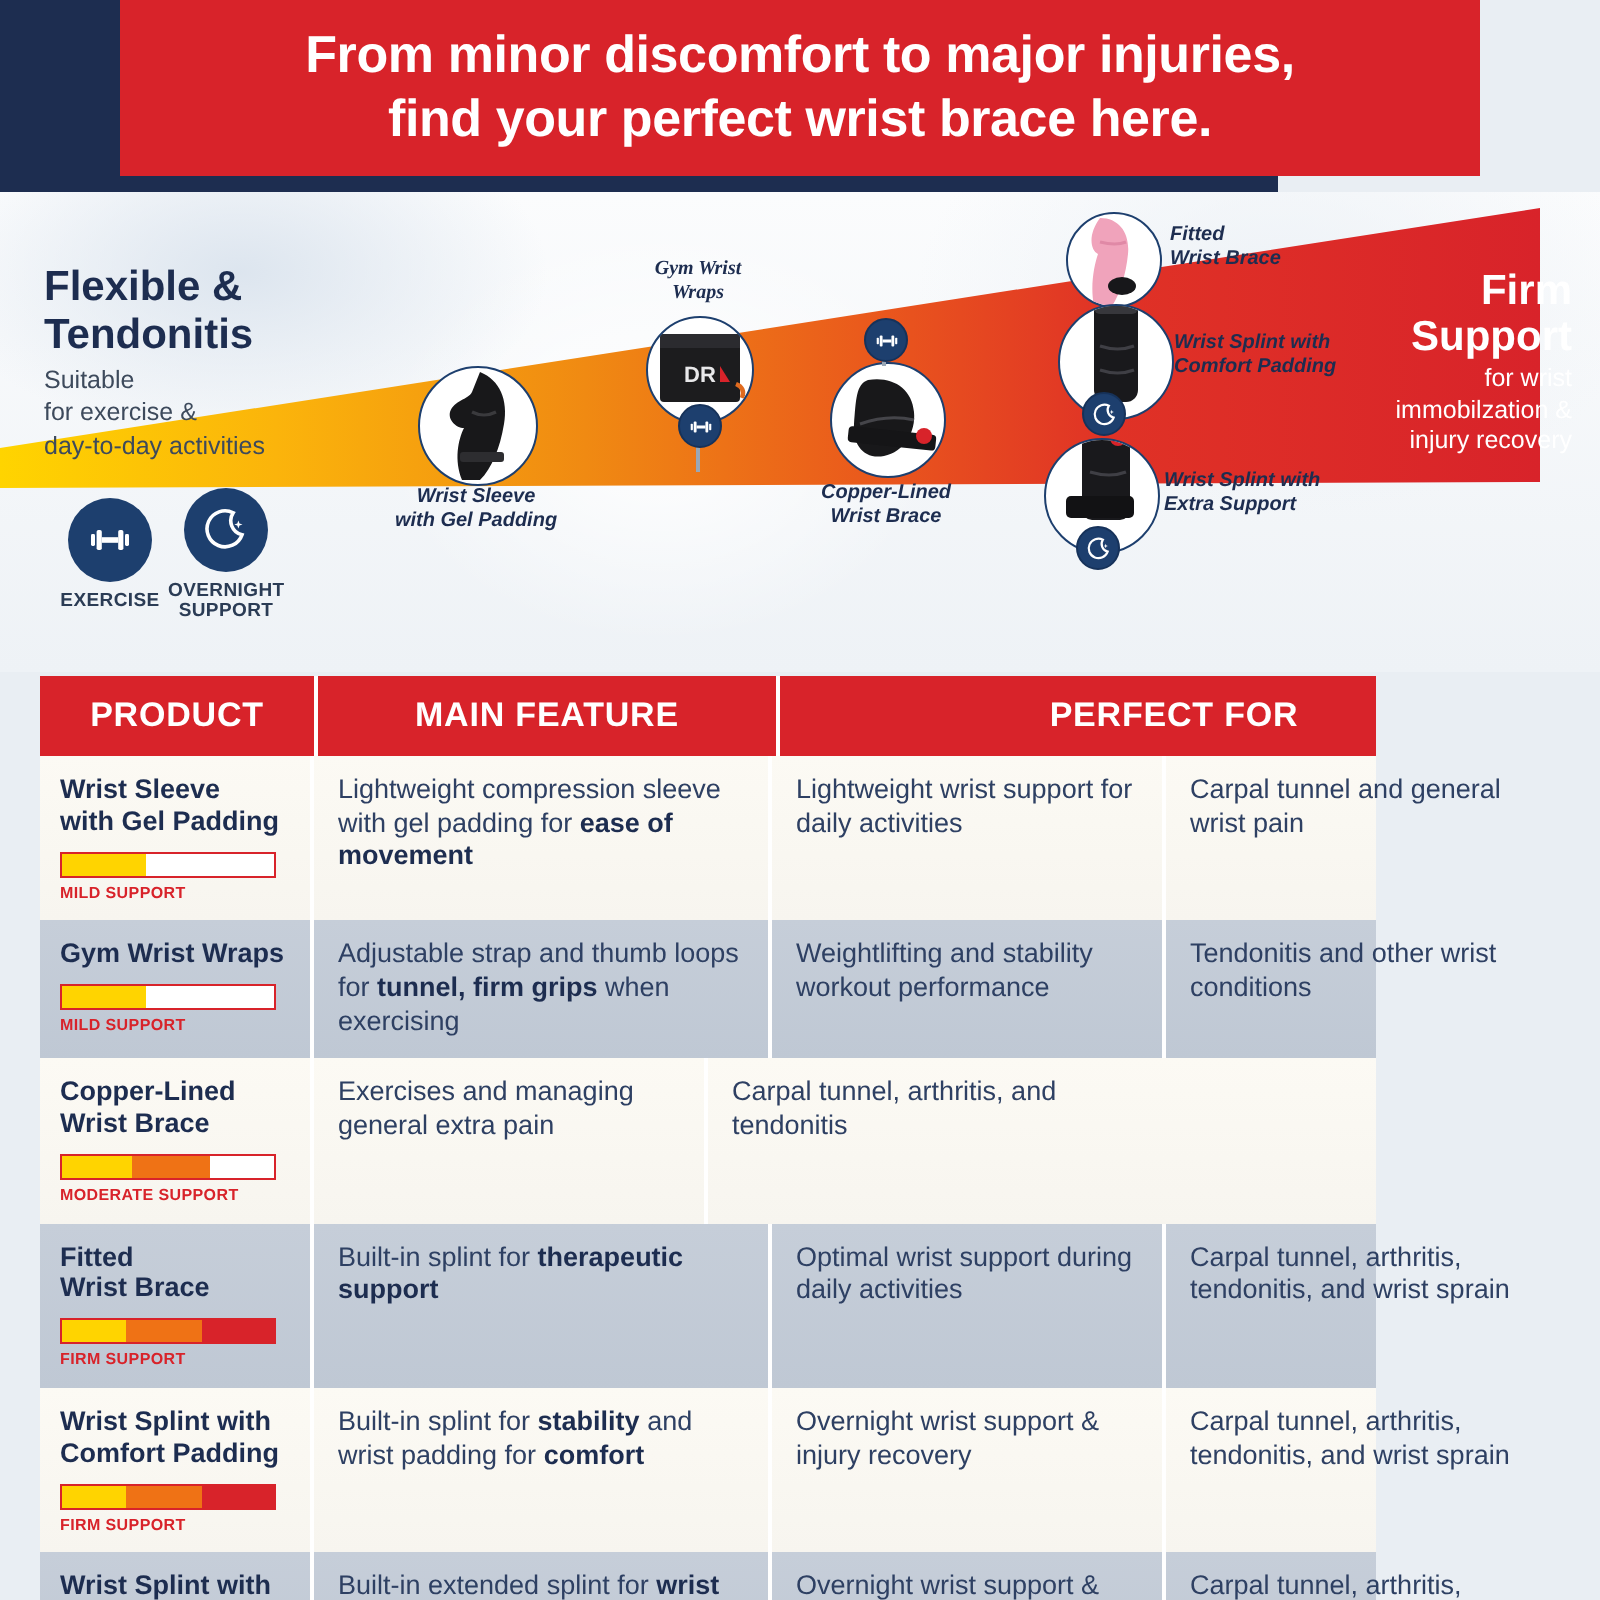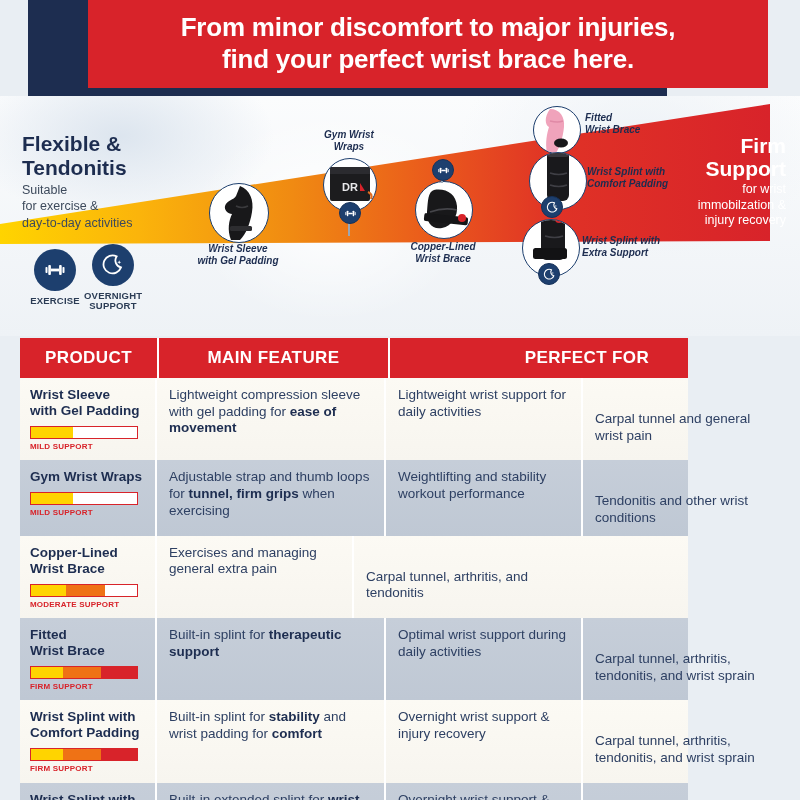--- a/index.html
+++ b/index.html
@@ -7,21 +7,20 @@
     width:800px;height:800px;overflow:hidden;
     font-family:"Liberation Sans", sans-serif;
     background:#1d2d50;
   }
   .page{position:relative;width:800px;height:800px;overflow:hidden;background:#e9eef3;}
 
   
   .header-band{
     position:absolute;left:0;top:0;width:639px;height:96px;
     background:#1d2d50;
-    margin-left:28px;
   }
   .header-banner{
     position:absolute;left:60px;top:0;width:680px;height:88px;
     background:#d8232a;
     display:flex;align-items:center;justify-content:center;
   }
   .header-title{
     color:#ffffff;font-weight:bold;font-size:26px;line-height:1.22;
     text-align:center;letter-spacing:-0.2px;padding:0 10px;
     font-family:"Liberation Sans", sans-serif;
@@ -116,21 +115,21 @@
   .c4{width:197px;flex:0 0 197px;}
 
   .row{display:flex;align-items:stretch;}
   .row.odd{background:linear-gradient(180deg,#fcfaf4 0%,#f7f5ef 100%);}
   .row.even{background:linear-gradient(180deg,#c6ced9 0%,#bfc8d4 100%);}
   .cell{
     padding:9px 10px 9px 12px;box-sizing:border-box;
     color:#2e4063;font-size:13.5px;line-height:1.24;
     border-right:2px solid #ffffff;
   }
-  .cell:last-child{border-right:none;margin-top:24px;}
+  .cell:last-child{border-right:none;}
   .cell.prod{
     color:#1d2d50;font-weight:bold;font-size:13.5px;line-height:1.18;
     padding-left:10px;
   }
   .cell b{font-weight:bold;color:#1d2d50;}
   .support-bar{
     margin-top:7px;width:108px;height:13px;border:1.2px solid #d8232a;
     background:#ffffff;display:flex;box-sizing:border-box;
   }
   .seg{height:100%;}
@@ -238,21 +237,21 @@
     <div class="callout" style="left:323px;top:62px;">
       <div class="bubble" style="width:52px;height:52px;">
         <svg class="prod-art" viewBox="0 0 52 52">
           <rect x="6" y="8" width="40" height="34" fill="#1c1c1e" rx="2"></rect>
           <rect x="6" y="8" width="40" height="7" fill="#2b2b2f"></rect>
           <text x="26" y="32" font-family="Liberation Sans, sans-serif" font-size="11" font-weight="bold" fill="#e8e8ea" text-anchor="middle">DR</text>
           <path d="M36 24 l5 8 h-5 z" fill="#d8232a"></path>
           <path d="M44 33 q5 2 3 7" stroke="#e06b1f" stroke-width="2.2" fill="none"></path>
         </svg>
       </div>
-      <div class="callout-label" style="left:-18px;top:-29px;text-align:center;width:88px;">
+      <div class="callout-label" style="left:-18px;top:-29px;text-align:center;width:88px;font-family:Liberation Serif, serif;">
         <span>Gym Wrist</span><br>
         <span>Wraps</span>
       </div>
       <div class="stem" style="left:25px;top:52px;height:26px;"></div>
       <div class="badge" style="left:16px;top:44px;">
         <svg width="13" height="13" viewBox="0 0 24 24">
           <rect x="2.5" y="9" width="2" height="6" fill="#fff" rx="0.7"></rect>
           <rect x="5.3" y="7" width="2.6" height="10" fill="#fff" rx="0.9"></rect>
           <rect x="7.9" y="10.6" width="8.2" height="2.8" fill="#fff"></rect>
           <rect x="16.1" y="7" width="2.6" height="10" fill="#fff" rx="0.9"></rect>

